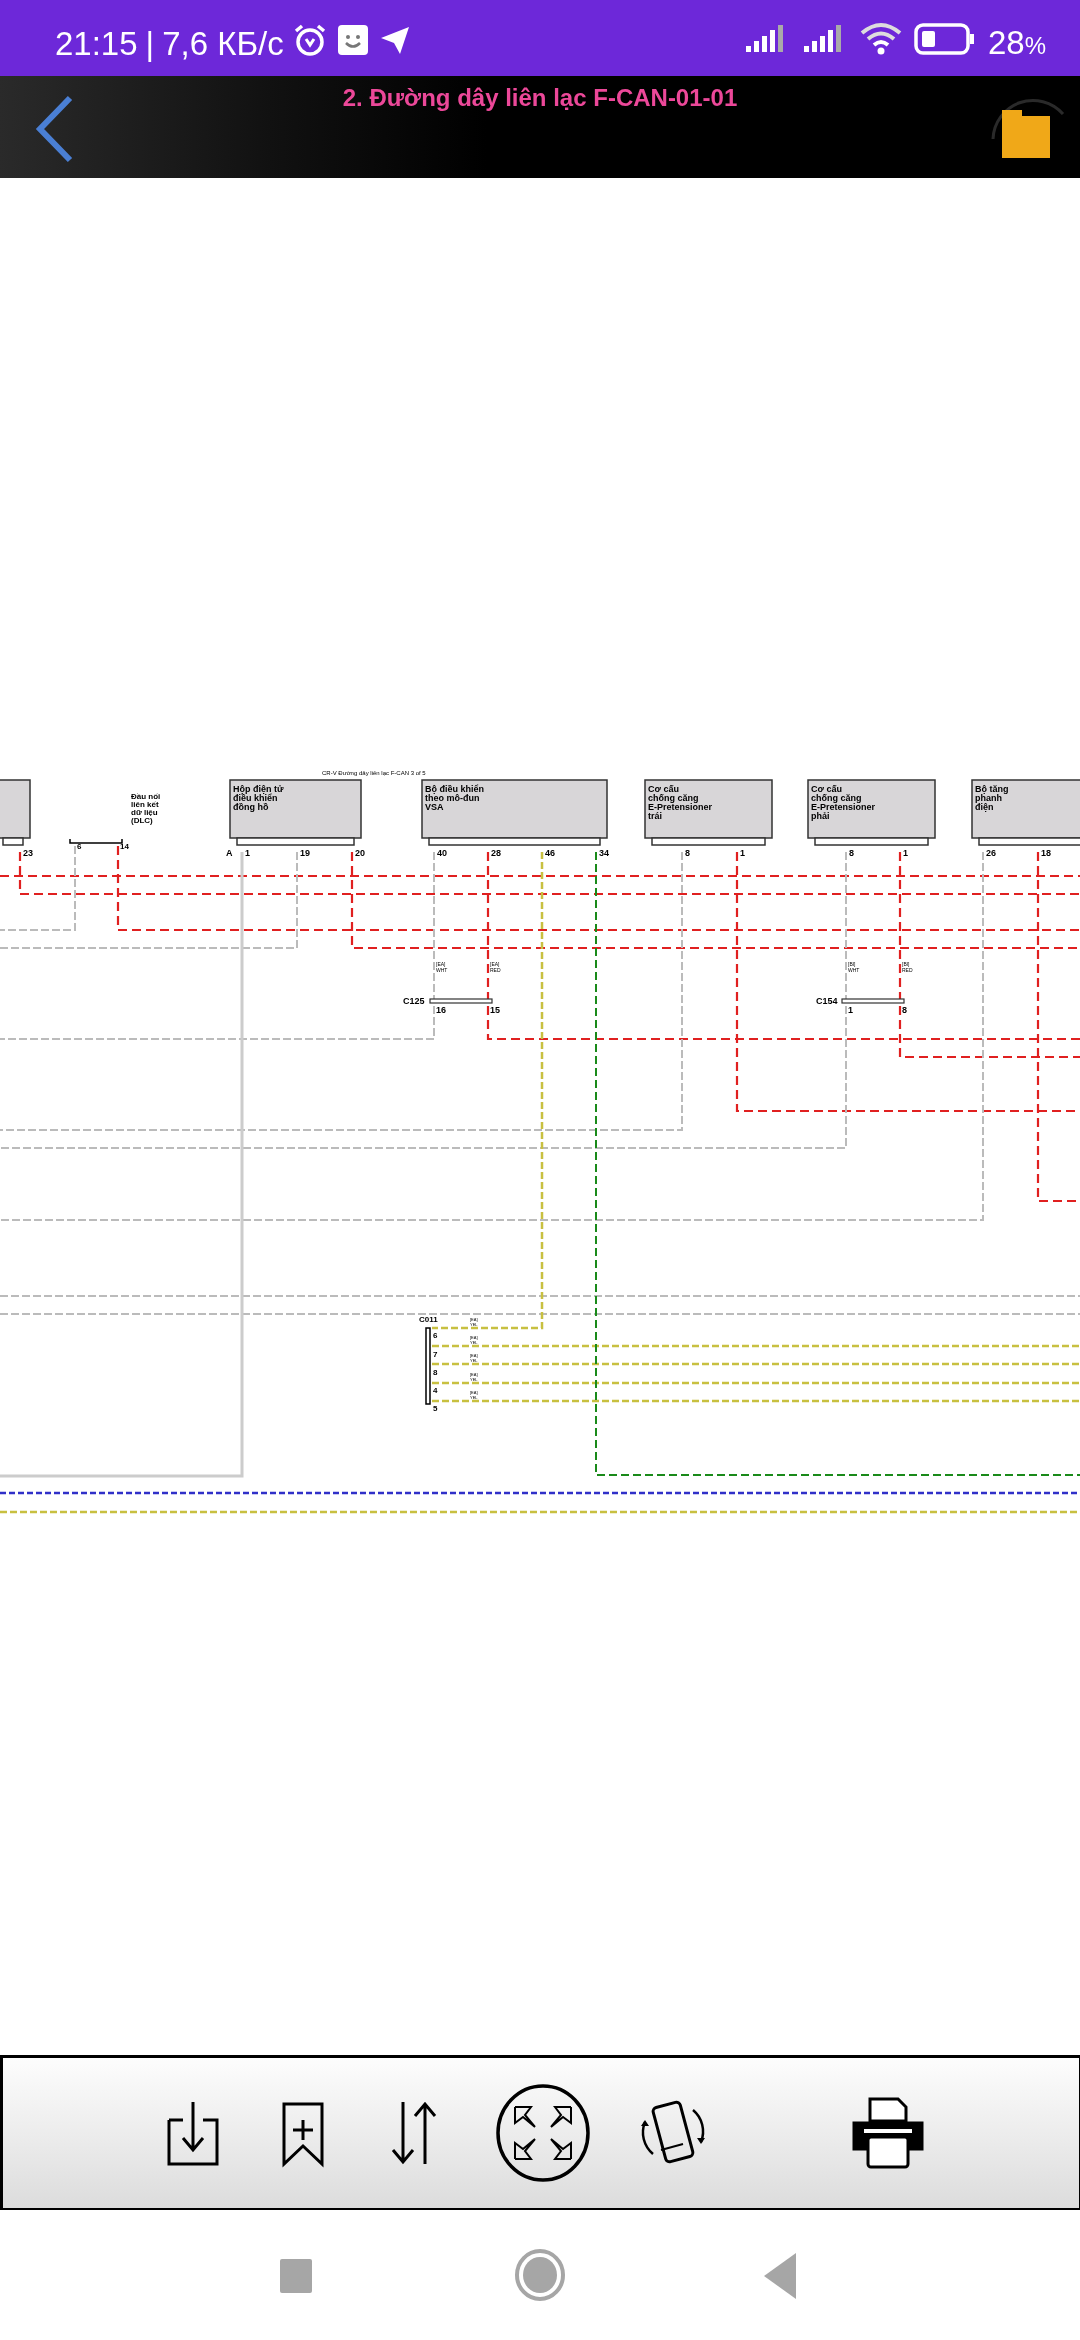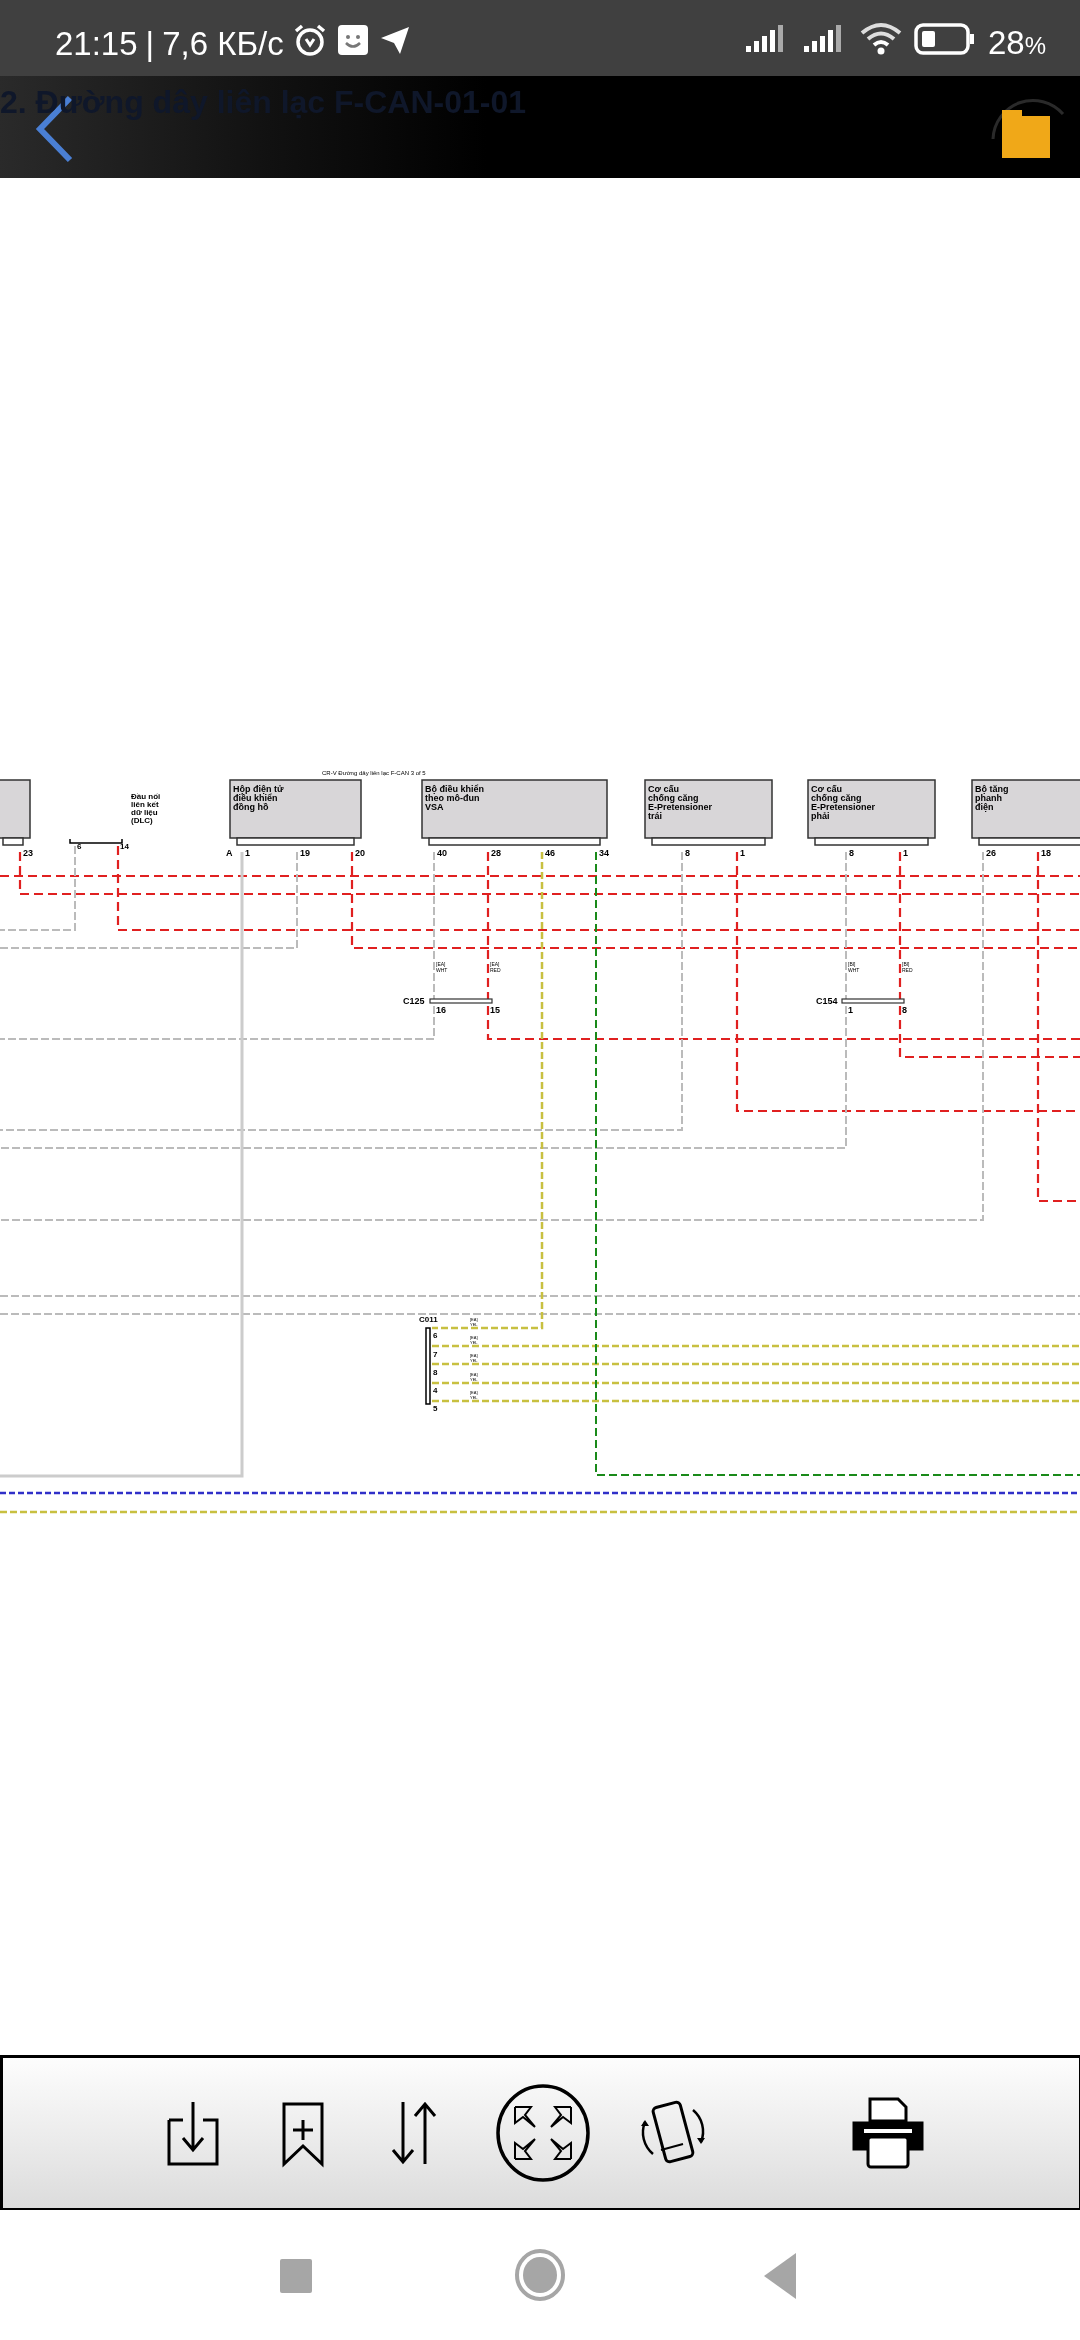--- a/index.html
+++ b/index.html
@@ -1,22 +1,22 @@
 <!DOCTYPE html>
 <html><head>
 <meta charset="utf-8">
 <style>
   html,body{margin:0;padding:0;}
   body{width:1080px;height:2340px;position:relative;overflow:hidden;background:#fff;font-family:"Liberation Sans",sans-serif;}
-  .statusbar{position:absolute;left:0;top:0;width:1080px;height:76px;background:#404040;color:#fff;}
+  .statusbar{position:absolute;left:0;top:0;width:1080px;height:76px;background:#6d28d9;color:#fff;}
   .sb-left{position:absolute;left:55px;top:22px;font-size:33px;display:flex;align-items:center;gap:8px;}
   .sb-right{position:absolute;right:34px;top:22px;font-size:33px;display:flex;align-items:center;gap:12px;}
   .titlebar{position:absolute;left:0;top:76px;width:1080px;height:102px;background:linear-gradient(90deg,#2a2a2a 0%,#111 25%,#000 45%,#000 100%);}
   .back-btn{position:absolute;left:30px;top:94px;width:50px;height:70px;}
-  .title{position:absolute;left:0;right:0;top:84px;color:#0f172a;font-size:32px;font-weight:bold;}
+  .title{position:absolute;left:0;right:0;top:84px;text-align:center;color:#ec4899;font-size:24px;font-weight:bold;}
   .folder-btn{position:absolute;left:978px;top:84px;width:100px;height:100px;}
   .diagram{position:absolute;left:0;top:178px;width:1080px;height:1875px;}
   .toolbar{position:absolute;left:0;top:2055px;width:1076px;height:150px;border:3px solid #000;background:linear-gradient(#fdfdfd,#dcdcdc);}
   .tb-btn{position:absolute;top:0;height:150px;display:flex;align-items:center;justify-content:center;}
   .navbar{position:absolute;left:0;top:2210px;width:1080px;height:130px;background:#fff;}
   .nav-btn{position:absolute;top:35px;width:60px;height:60px;}
 </style>
 </head>
 <body>
 

